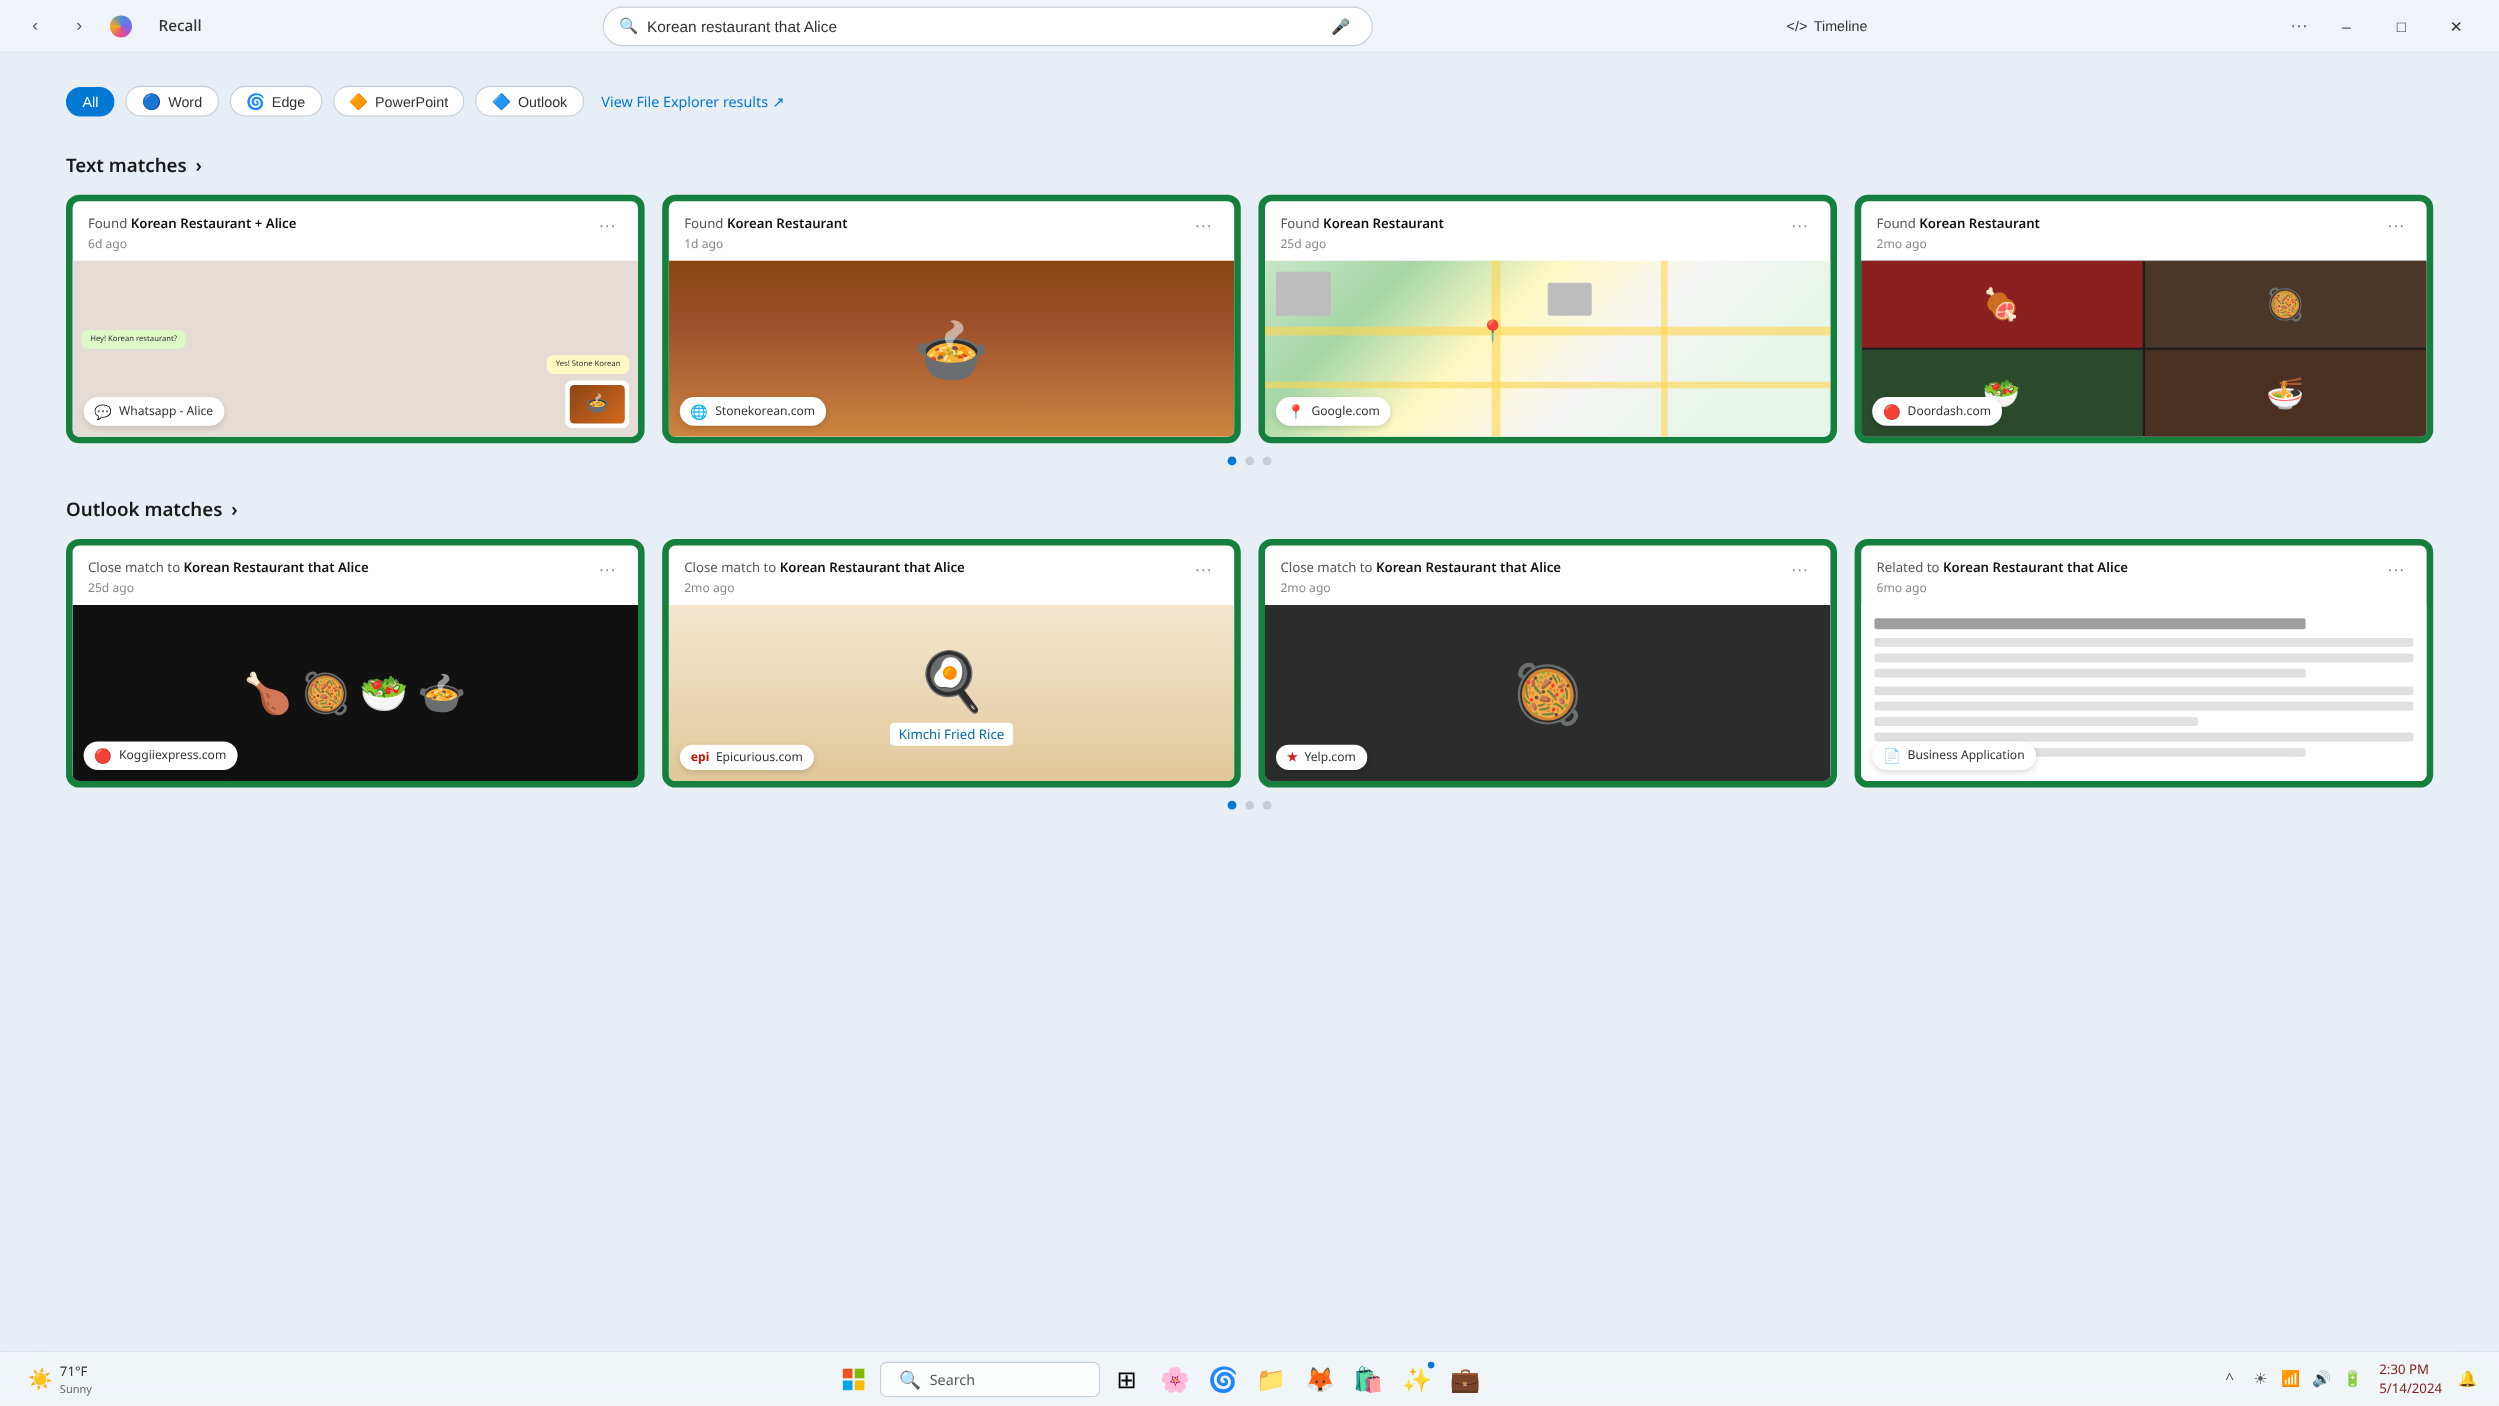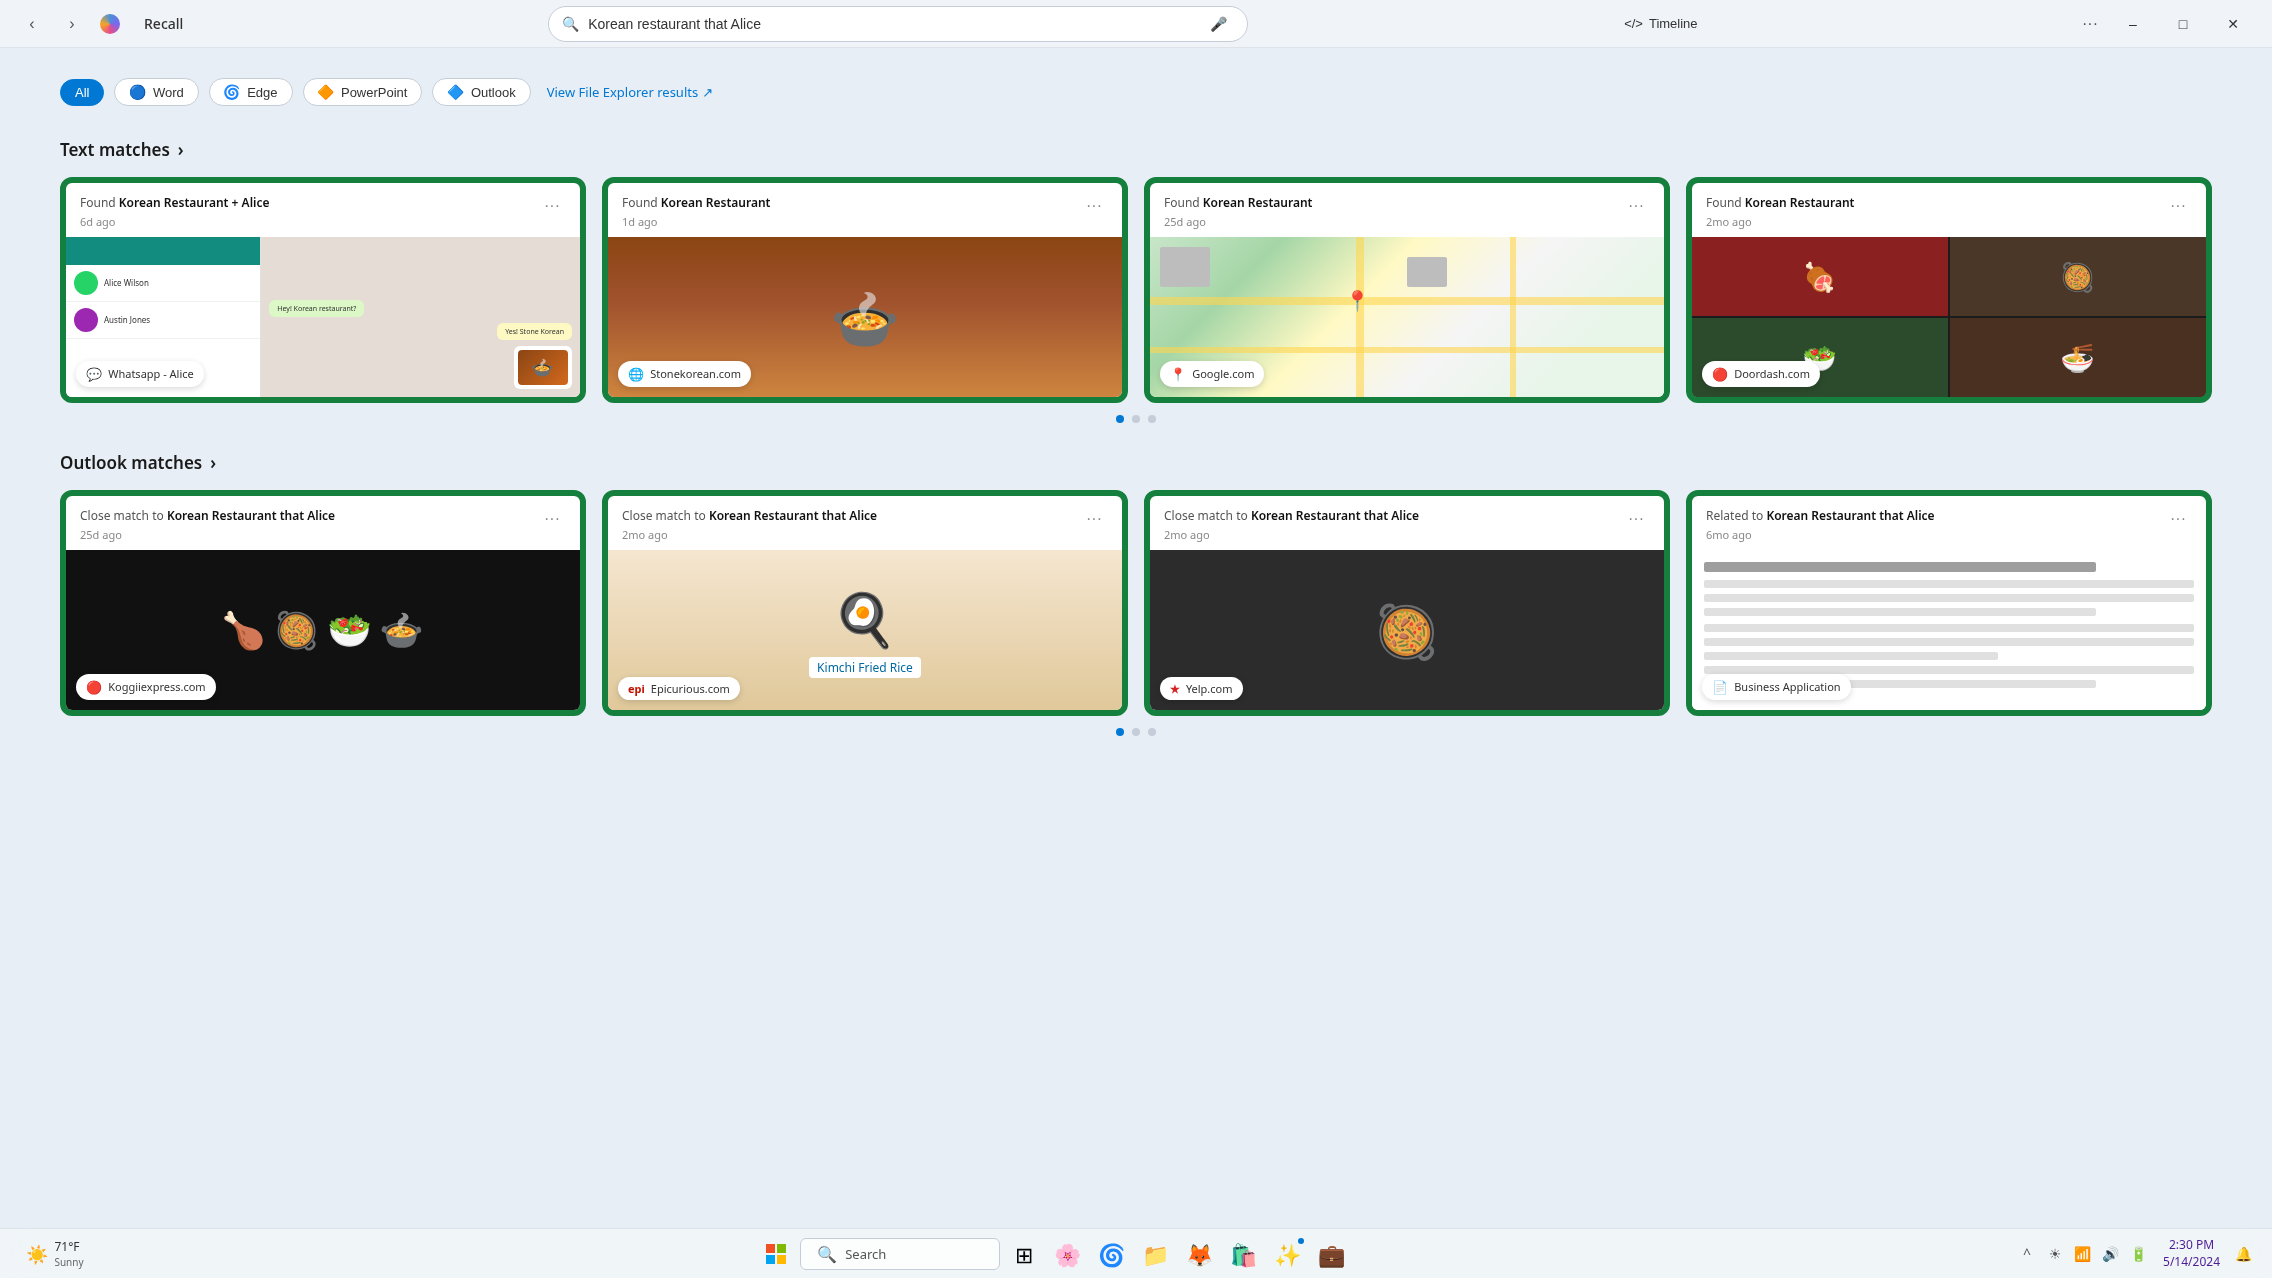--- a/index.html
+++ b/index.html
@@ -272,22 +272,22 @@
       display: flex; align-items: center; gap: 4px;
       margin-left: auto;
     }
     .tray-icon {
       width: 24px; height: 24px;
       display: flex; align-items: center; justify-content: center;
       font-size: 14px; color: #555;
       cursor: pointer;
     }
     .clock {
-      font-size: 12px; color: #4c1d95;
-      text-align: center;
+      font-size: 12px; color: #7f1d1d;
+      text-align: left;
       line-height: 1.4;
       padding: 0 8px;
       cursor: pointer;
     }
     .notification-dot {
       width: 6px; height: 6px;
       background: #0078d4;
       border-radius: 50%;
       position: absolute;
       top: 4px; right: 4px;
@@ -543,31 +543,20 @@
           <div>
             <div class="card-found-text">
               <span>Found </span><strong>Korean Restaurant + Alice</strong>
             </div>
             <div class="card-time">6d ago</div>
           </div>
           <button class="card-more">···</button>
         </div>
         <div style="position:relative;">
           <div class="whatsapp-full-preview">
-            <div class="wa-sidebar">
-              <div class="wa-sidebar-top"></div>
-              <div class="wa-contact">
-                <div class="wa-avatar"></div>
-                <div class="wa-name">Alice Wilson</div>
-              </div>
-              <div class="wa-contact">
-                <div class="wa-avatar" style="background:#9C27B0;"></div>
-                <div class="wa-name">Austin Jones</div>
-              </div>
-            </div>
             <div class="wa-chat">
               <div class="wa-bubble recv">Hey! Korean restaurant?</div>
               <div class="wa-bubble">Yes! Stone Korean</div>
               <div class="wa-img-bubble">
                 <div class="wa-img-inner">🍲</div>
               </div>
             </div>
           </div>
           <div class="card-source-badge">
             <span class="source-icon">💬</span>

